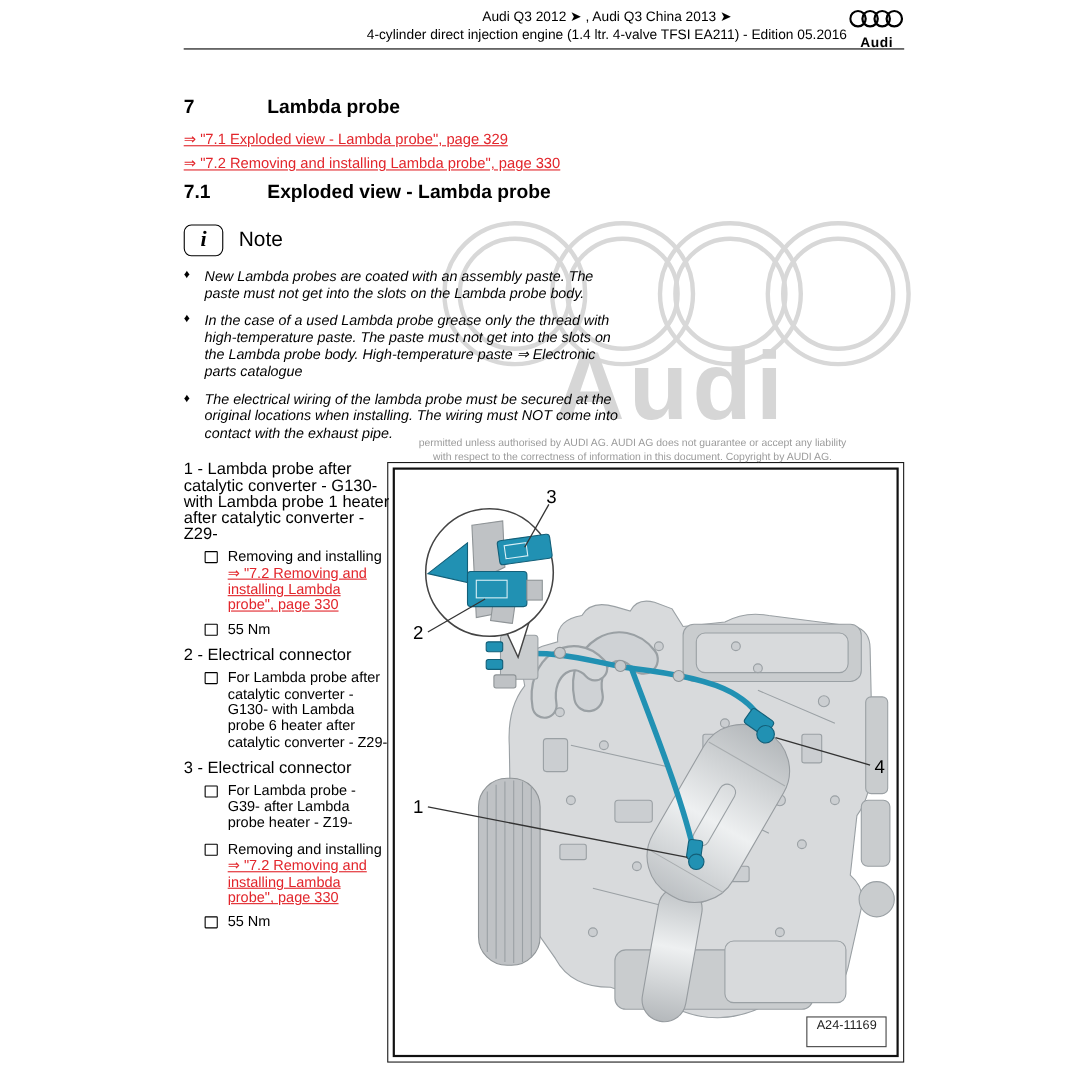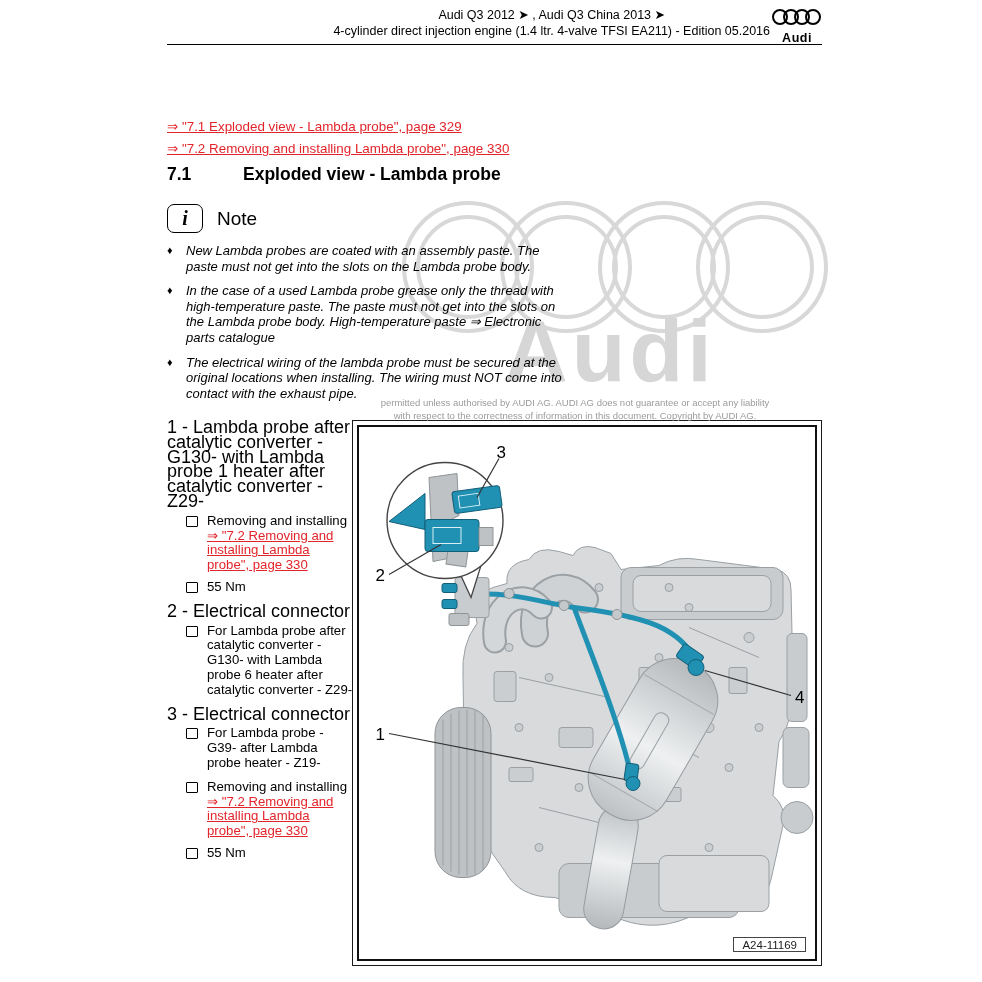--- a/index.html
+++ b/index.html
@@ -40,33 +40,33 @@
   .diamond{font-size:11px;line-height:15.5px;flex:0 0 9px;}
   .btext{font-size:13px;line-height:15.6px;font-style:italic;}
 
   
   .copyright{position:absolute;left:340px;top:396px;width:470px;text-align:center;
              font-size:9.5px;line-height:13.2px;color:#9b9b9b;z-index:4;pointer-events:none;}
 
   
   .parts{position:absolute;left:167px;top:420px;width:188px;z-index:2;}
   .part-item{margin-bottom:9px;}
-  .part-title{font-size:18px;line-height:14.8px;margin-bottom:5px;}
+  .part-title{font-size:15px;line-height:14.8px;margin-bottom:5px;}
   .part-sub{display:flex;gap:9px;margin:0 0 7px 19px;}
   .cbox{flex:0 0 10px;width:10px;height:9px;border:1.6px solid #000;border-radius:1px;margin-top:2px;}
   .sub-text{font-size:13.2px;line-height:14.8px;width:150px;}
   .xref{color:var(--red);text-decoration:underline;cursor:pointer;}
 
   
   .figure{position:absolute;left:352px;top:420px;width:470px;height:546px;
           border:1px solid #1a1a1a;z-index:1;background:#fff;box-sizing:border-box;}
   .figure-inner{position:absolute;inset:4px;border:2.6px solid #111;}
   .fig-svg{position:absolute;inset:0;width:100%;height:100%;}
   .fig-code{position:absolute;right:9px;bottom:7px;border:1px solid #444;background:#fff;
-            padding:1px 8px 0 8px;font-size:11.5px;color:#222;}
+            padding:1px 8px 13px 8px;font-size:11.5px;color:#222;}
 
   
   .teal{fill:var(--teal);stroke:#135f78;stroke-width:1;}
   .tealln{fill:none;stroke:var(--teal);stroke-width:5;stroke-linecap:round;}
   .gry{fill:#d8dadc;stroke:#9aa0a4;stroke-width:1;}
   .gry2{fill:#c9ccce;stroke:#9aa0a4;stroke-width:1;}
   .gry3{fill:#bfc2c5;stroke:#8f9497;stroke-width:1;}
   .ldr{stroke:#333;stroke-width:1.2;fill:none;}
   .lblnum{font-size:17px;fill:#000;}
 </style>
@@ -99,20 +99,23 @@
         <circle cx="8" cy="11" r="7"></circle>
           <circle cx="19" cy="11" r="7"></circle>
         <circle cx="30" cy="11" r="7"></circle>
           <circle cx="41" cy="11" r="7"></circle>
       </g>
     </svg>
     <div class="brand">Audi</div>
   </div>
   <div class="hdr-rule"></div>
 
+  <div class="h-sec h1">
+    <span class="num">7</span><span>Lambda probe</span>
+  </div>
   <a class="toc-link lnk1">⇒ "7.1 Exploded view - Lambda probe", page 329</a>
   <a class="toc-link lnk2">⇒ "7.2 Removing and installing Lambda probe", page 330</a>
   <div class="h-sec h2">
     <span class="num">7.1</span><span>Exploded view - Lambda probe</span>
   </div>
 
   <div class="note-head">
     <span class="note-icon">i</span>
     <span class="note-label">Note</span>
   </div>

